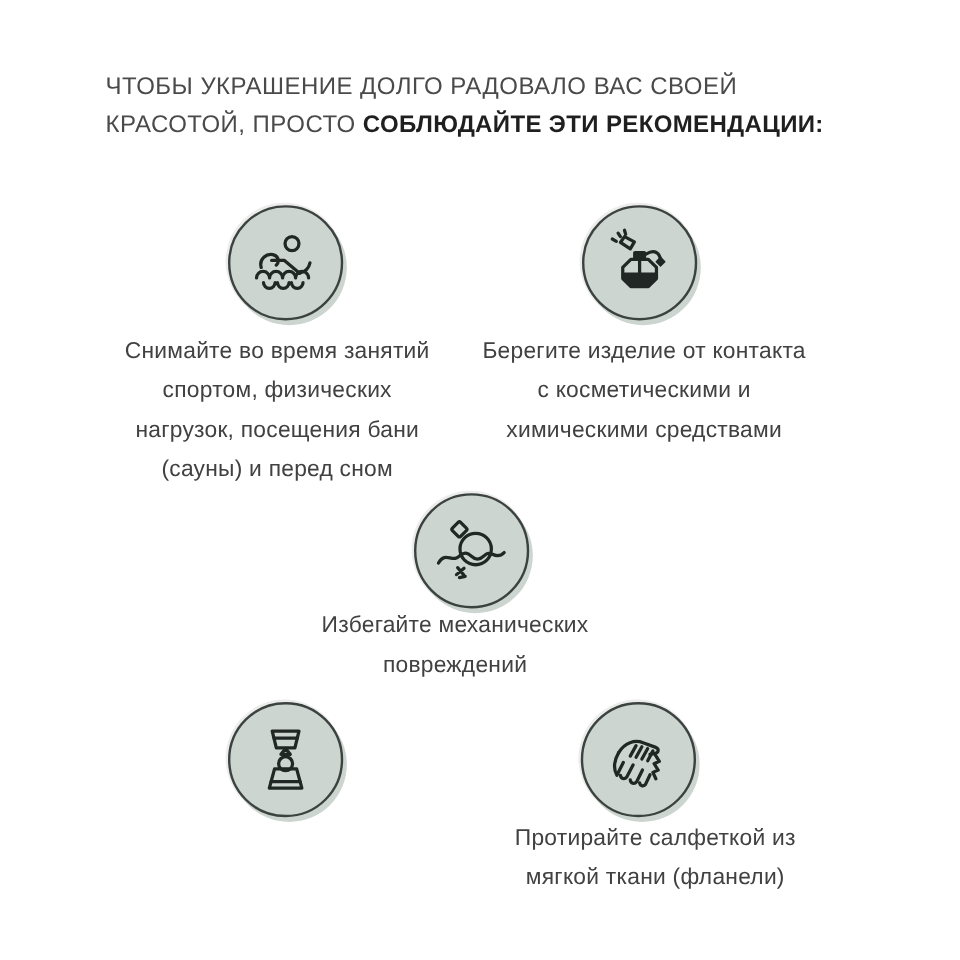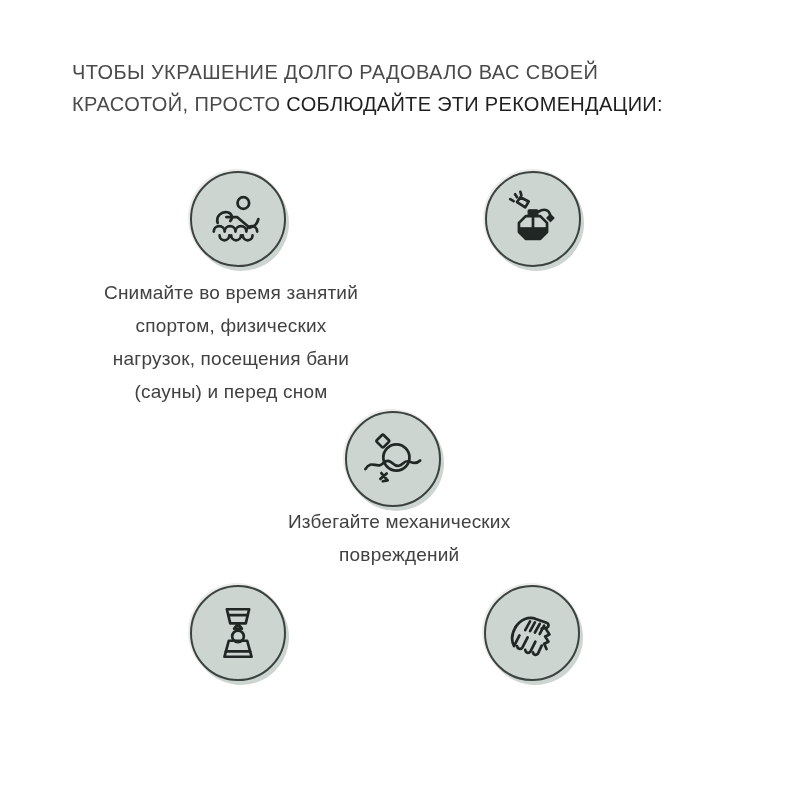--- a/index.html
+++ b/index.html
@@ -6,25 +6,25 @@
     --title:#4a4a4a; --title-bold:#1f1f1f; --body:#414141;
     --circle-fill:#ccd5d0; --ring:#3b423f; --icon-stroke:#202725; --background:#ffffff;
   }
   *{margin:0;padding:0;box-sizing:border-box;}
   html,body{background:#fff;}
   .page{
     position:relative;width:800px;height:800px;background:var(--background);
     font-family:"Liberation Sans", sans-serif;overflow:hidden;
   }
   .title{
-    position:absolute;left:72px;top:57px;width:670px;
+    position:absolute;left:88px;top:57px;width:670px;
     font-size:20px;line-height:31.5px;letter-spacing:.4px;
     color:var(--title);white-space:pre-line;font-weight:normal;
   }
-  .title strong{color:var(--title-bold);font-weight:normal;letter-spacing:.3px;}
+  .title strong{color:var(--title-bold);font-weight:bold;letter-spacing:.3px;}
   .circle{
     position:absolute;width:96px;height:96px;border-radius:50%;
     background:var(--circle-fill);border:2.5px solid var(--ring);
     box-shadow:3px 4px 0 var(--circle-fill), -1px -1px 0 1px rgba(110,120,115,.14);
     display:flex;align-items:center;justify-content:center;
   }
   .c1{left:190px;top:171px}
   .c2{left:485px;top:171px}
   .c3{left:345px;top:411px}
   .c4{left:190px;top:585px}
@@ -34,21 +34,21 @@
     stroke:var(--icon-stroke);stroke-width:2.8;fill:none;
     stroke-linecap:round;stroke-linejoin:round;
   }
   .circle svg .fill{fill:var(--icon-stroke);stroke-width:1.2;}
   .text{
     position:absolute;font-size:19px;line-height:33px;color:var(--body);
     white-space:pre-line;letter-spacing:.2px;text-align:center;
   }
   .t1{left:104px;top:276px}
   .t2{left:402px;top:276px}
-  .t3{left:288px;top:505px}
+  .t3{left:268px;top:505px}
   .t4{left:103px;top:682px}
   .t5{left:429px;top:682px}
 </style>
 </head>
 <body>
 
 <div class="page">
 
   <p class="title"><span>ЧТОБЫ УКРАШЕНИЕ ДОЛГО РАДОВАЛО ВАС СВОЕЙ
 КРАСОТОЙ, ПРОСТО </span><strong>СОБЛЮДАЙТЕ ЭТИ РЕКОМЕНДАЦИИ:</strong></p>
@@ -73,20 +73,23 @@
       <path d="M24.5 29 h15 l7 7 v9.5 l-7 7 h-15 l-7-7 v-9.5 z"></path>
       <path class="fill" d="M17.5 41 h29 v4.5 l-7 7 h-15 l-7-7 z"></path>
       <path d="M32 29.5 V41"></path>
       <rect class="fill" x="27" y="22.5" width="10" height="6.5" rx="1"></rect>
       <path d="M37.5 24.5 c7.5-4.5 12-1 12.5 5.5"></path>
       <rect class="fill" x="47.4" y="28.4" width="5.2" height="5.2" transform="rotate(45 50 31)"></rect>
       <path d="M24 20 l-8.5-5.5 3.5-5 8.5 4.5 z"></path>
       <path d="M13.5 6.5 l2 3 M8.5 11.5 l3.5 2 M19 4 l1 3.5"></path>
     </svg>
   </div>
+  <p class="text t2">Берегите изделие от контакта
+с косметическими и
+химическими средствами</p>
 
   <div class="circle c3">
     <svg viewBox="0 0 64 64">
       <circle cx="35.5" cy="30.5" r="13.5"></circle>
       <rect x="16.5" y="8.5" width="10" height="10" rx="1.5" transform="rotate(45 21.5 13.5)"></rect>
       <path d="M3.5 42.5 c5-8.5 9.5-3 14.5-4 c4-0.8 5-5 9-4.5 c5 0.6 5.5 6 11 5 c5-1 6-7 12-4 c4 2 7.5 1 10-1.5"></path>
       <path d="M20 46.5 l5.5 6.5 M25.5 47 l-6.5 5.5 M21.5 55 l5-1"></path>
     </svg>
   </div>
   <p class="text t3">Избегайте механических
@@ -107,14 +110,16 @@
     <svg viewBox="0 0 64 64">
       <path d="M15 26 c5-8.5 14-11.5 21-8.5 l11 4 c3 1.2 2.5 4.6-0.5 5.2 l-4.5 0.8"></path>
       <path d="M15 26 c-4 7-4.5 14-1.5 19.5 l5.5-11"></path>
       <path d="M16.5 45.5 c0.5 3 3.5 4 5.5 1.5 l5.5-10.5"></path>
       <path d="M25 49.5 c0.5 3 3.5 4 5.5 1.5 l5-10"></path>
       <path d="M33 52 c0.5 2.5 3 3.5 5 1.5 l4-8.5"></path>
       <path d="M30 20 l-5 9 M35 21 l-5 9 M40 22.5 l-5 9 M44.5 24.5 l-4.5 8.5"></path>
       <path d="M46.5 28 l3.5 5.5 -4.5 2 3.5 5.5 -4.5 2 2.5 5.5"></path>
     </svg>
   </div>
+  <p class="text t5">Протирайте салфеткой из
+мягкой ткани (фланели)</p>
 
 </div>
 
 </body></html>

